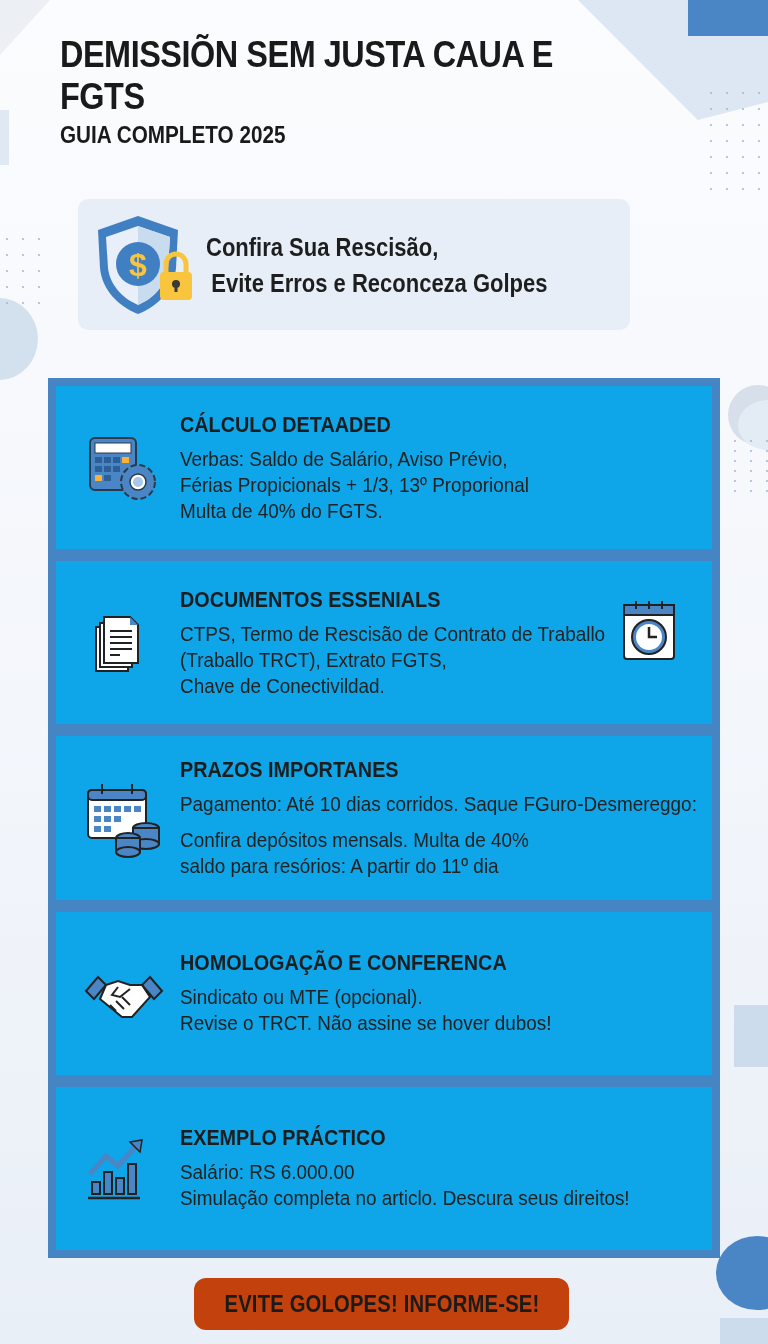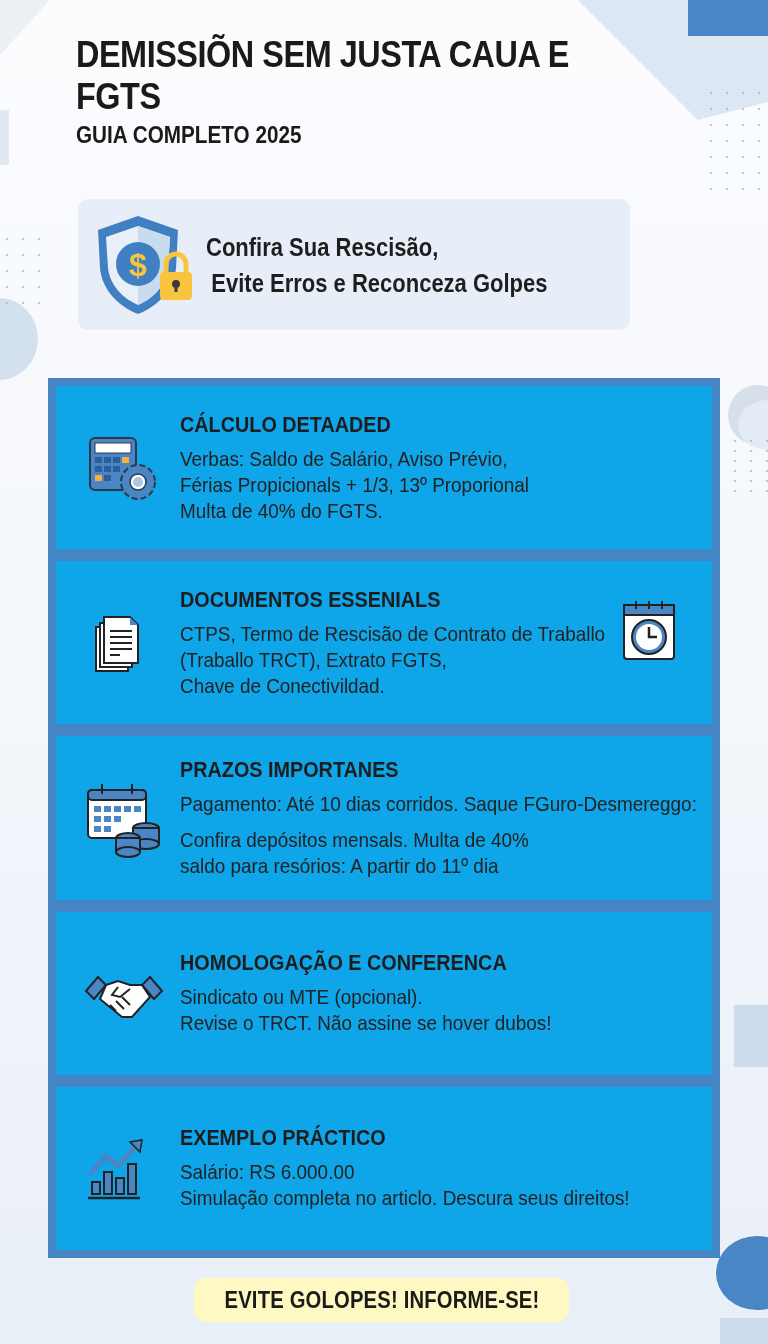--- a/index.html
+++ b/index.html
@@ -26,21 +26,21 @@
     .dots span { width: 2px; height: 2px; background: #9cb7d4; border-radius: 50%; display: block; }
     .deco-dots-tr { right: 8px; top: 92px; grid-template-columns: repeat(4, 2px); }
     .deco-dots-l { left: 6px; top: 238px; grid-template-columns: repeat(3, 2px); }
     .deco-dots-r { right: 0; top: 440px; grid-template-columns: repeat(3, 2px); gap: 8px 14px; }
     .deco-ellipse-r { right: -20px; top: 385px; width: 60px; height: 60px; border-radius: 50%; background: #d6dfea; }
     .deco-ellipse-r2 { right: -30px; top: 400px; width: 60px; height: 50px; border-radius: 50%; background: #e3ebf4; }
     .deco-rect-br { right: 0; top: 1005px; width: 34px; height: 62px; background: #ccdcec; }
     .deco-circle-br { right: -30px; top: 1236px; width: 82px; height: 74px; border-radius: 50%; background: #4a86c5; }
     .deco-band-b { left: 720px; right: 0; top: 1318px; height: 26px; background: #cddcec; }
 
-    .header { position: absolute; left: 76px; top: 34px; }
+    .header { position: absolute; left: 60px; top: 34px; }
     .title {
       font-family: "Liberation Sans", sans-serif; font-weight: 700;
       font-size: 36px; line-height: 42px; margin: 0; color: #1a1a1a;
       letter-spacing: -0.5px; transform: scaleX(0.9); transform-origin: left;
       width: 580px;
     }
     .subtitle {
       font-weight: 700; font-size: 23px; margin-top: 4px; color: #1a1a1a;
       transform: scaleX(0.9); transform-origin: left;
     }
@@ -68,22 +68,22 @@
       display: flex; align-items: center;
     }
     .card-icon { width: 84px; height: 84px; margin-left: 26px; flex: none; }
     .card-body { margin-left: 14px; transform: scaleX(0.9); transform-origin: left; white-space: nowrap; }
     .card-title { font-size: 22px; font-weight: 700; color: #1d1d1d; margin-bottom: 8px; }
     .card-line { font-size: 21px; line-height: 26px; color: #222; }
     .card-line.gap { margin-top: 10px; }
     .card-right-icon { position: absolute; right: 30px; top: 38px; width: 64px; height: 64px; }
 
     .cta {
-      position: absolute; left: 194px; top: 1278px; width: 375px; height: 44px;
-      background: #fef9c3; border-radius: 12px;
+      position: absolute; left: 194px; top: 1278px; width: 375px; height: 52px;
+      background: #c2410c; border-radius: 12px;
       display: flex; align-items: center; justify-content: center;
       font-weight: 700; font-size: 23px; color: #1b1b1b; letter-spacing: 0.2px;
     }
     .cta span { transform: scaleX(0.88); display: inline-block; }
   </style>
 </head>
 <body>
 
 <div class="deco deco-tri-tr"></div>
 <div class="deco deco-rect-tr"></div>

